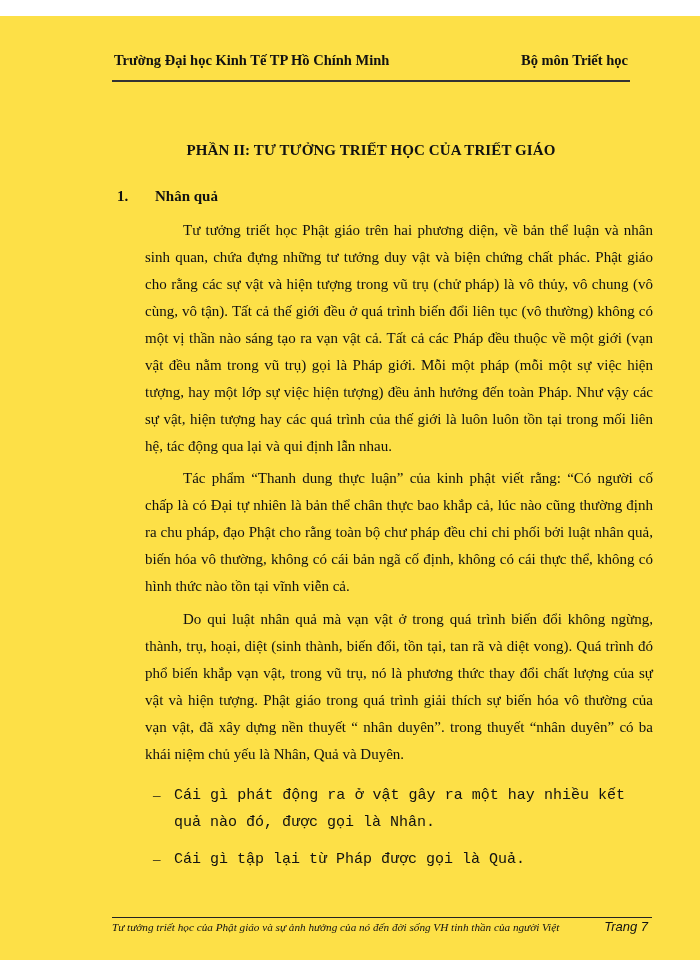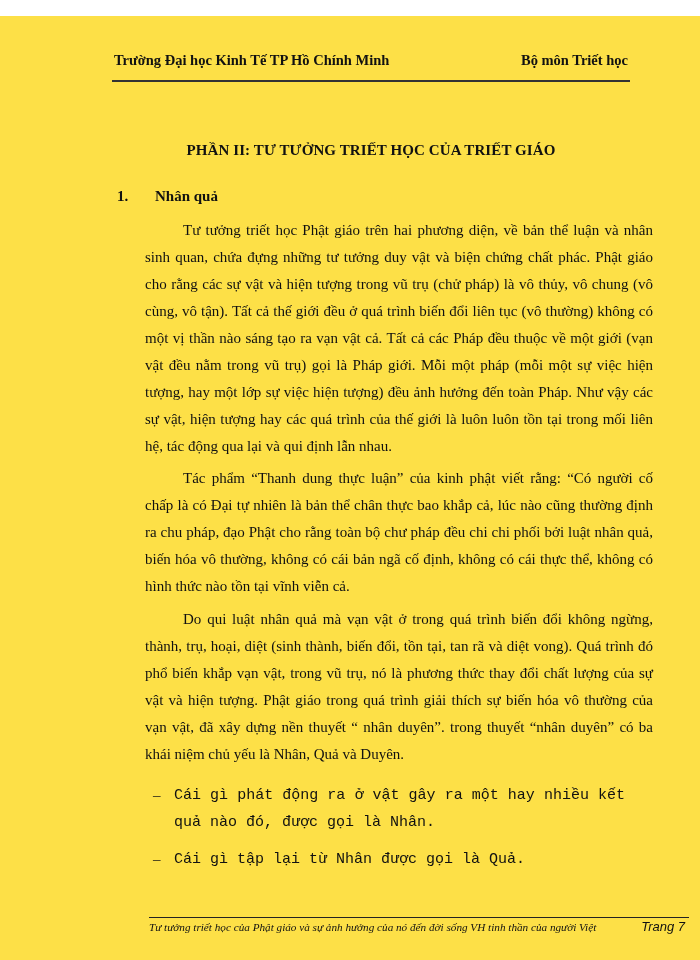--- a/index.html
+++ b/index.html
@@ -25,21 +25,21 @@
   .p1 { top: 201px; }
   .p2 { top: 449px; }
   .p3 { top: 590px; }
 
   .bullet { position: absolute; left: 153px; width: 472px; font-size: 15px; line-height: 27px; }
   .bullet .dash { position: absolute; left: 0; top: 0; width: 20px; }
   .bullet .text { display: block; margin-left: 21px; text-align: justify; font-family: Liberation Mono, monospace; }
   .b1 { top: 766px; }
   .b2 { top: 830px; }
 
-  .footer { position: absolute; left: 112px; top: 901px; width: 540px; border-top: 1.5px solid #222; margin-left: 37px; }
+  .footer { position: absolute; left: 112px; top: 901px; width: 540px; border-top: 1.5px solid #222; }
   .footer .left { position: absolute; left: 0; top: 3px; font-style: italic; font-size: 11.2px; white-space: nowrap; }
   .footer .right { position: absolute; right: 4px; top: 1px; font-family: "Liberation Sans", "DejaVu Sans", sans-serif;
                    font-style: italic; font-size: 13px; text-align: right; }
 </style>
 </head>
 <body>
 
 <div class="page">
 
   <div class="header">
@@ -58,21 +58,21 @@
   <div class="para p1">Tư tưởng triết học Phật giáo trên hai phương diện, về bản thể luận và nhân sinh quan, chứa đựng những tư tưởng duy vật và biện chứng chất phác. Phật giáo cho rằng các sự vật và hiện tượng trong vũ trụ (chử pháp) là vô thủy, vô chung (vô cùng, vô tận). Tất cả thế giới đều ở quá trình biến đổi liên tục (vô thường) không có một vị thần nào sáng tạo ra vạn vật cả. Tất cả các Pháp đều thuộc về một giới (vạn vật đều nằm trong vũ trụ) gọi là Pháp giới. Mỗi một pháp (mỗi một sự việc hiện tượng, hay một lớp sự việc hiện tượng) đều ảnh hưởng đến toàn Pháp. Như vậy các sự vật, hiện tượng hay các quá trình của thế giới là luôn luôn tồn tại trong mối liên hệ, tác động qua lại và qui định lẫn nhau.</div>
   <div class="para p2">Tác phẩm “Thanh dung thực luận” của kinh phật viết rằng: “Có người cố chấp là có Đại tự nhiên là bản thể chân thực bao khắp cả, lúc nào cũng thường định ra chu pháp, đạo Phật cho rằng toàn bộ chư pháp đều chi chi phối bởi luật nhân quả, biến  hóa vô thường, không có cái bản ngã cố định, không có cái thực thể, không có hình thức nào tồn tại vĩnh viễn cả.</div>
   <div class="para p3">Do qui luật nhân quả mà vạn vật  ở trong quá trình biến  đổi không ngừng, thành, trụ, hoại, diệt (sinh thành, biến  đổi, tồn tại, tan rã và diệt vong). Quá trình đó phổ biến  khắp vạn vật, trong vũ trụ, nó là phương thức thay đổi chất lượng của sự vật và hiện tượng. Phật giáo trong quá trình giải thích sự biến hóa vô thường của vạn vật, đã xây dựng nền thuyết “ nhân duyên”. trong thuyết “nhân duyên” có ba khái niệm chủ yếu là Nhân, Quả và Duyên.</div>
 
   <div class="bullet b1">
     <span class="dash">–</span>
     <span class="text">Cái gì phát động ra ở vật gây ra một hay nhiều kết quả nào đó, được gọi là Nhân.</span>
   </div>
   <div class="bullet b2">
     <span class="dash">–</span>
-    <span class="text">Cái gì tập lại từ Nhân được gọi là Quả.</span>
+    <span class="text">Cái gì tập lại từ Pháp được gọi là Quả.</span>
   </div>
 
   <div class="footer">
     <span class="left">Tư tưởng triết học của Phật giáo và sự ảnh hưởng của nó đến đời sống VH tinh thần của người Việt</span>
     <span class="right">Trang 7</span>
   </div>
 
 </div>
 
 </body></html>

